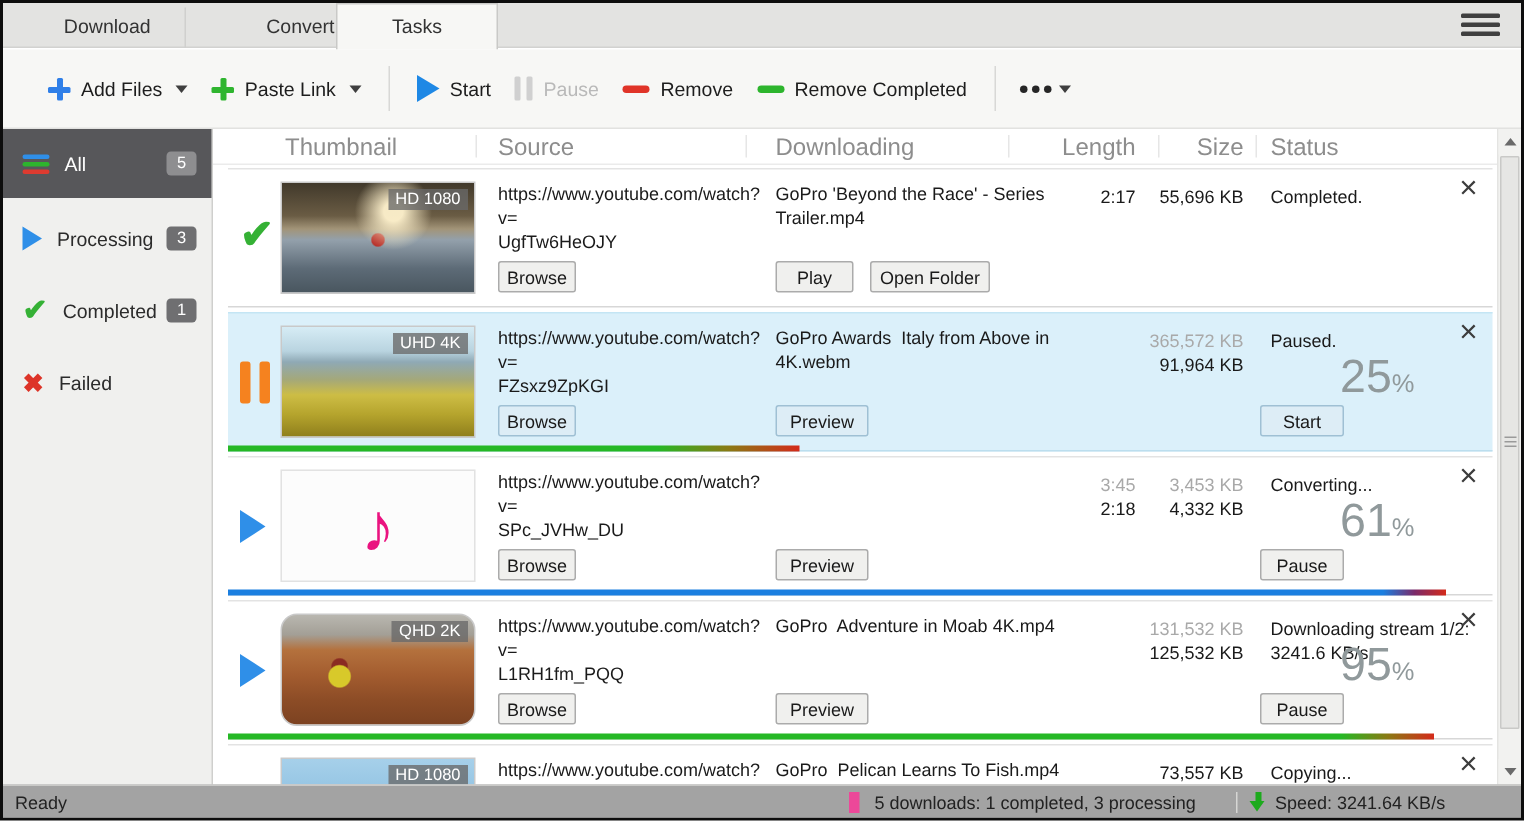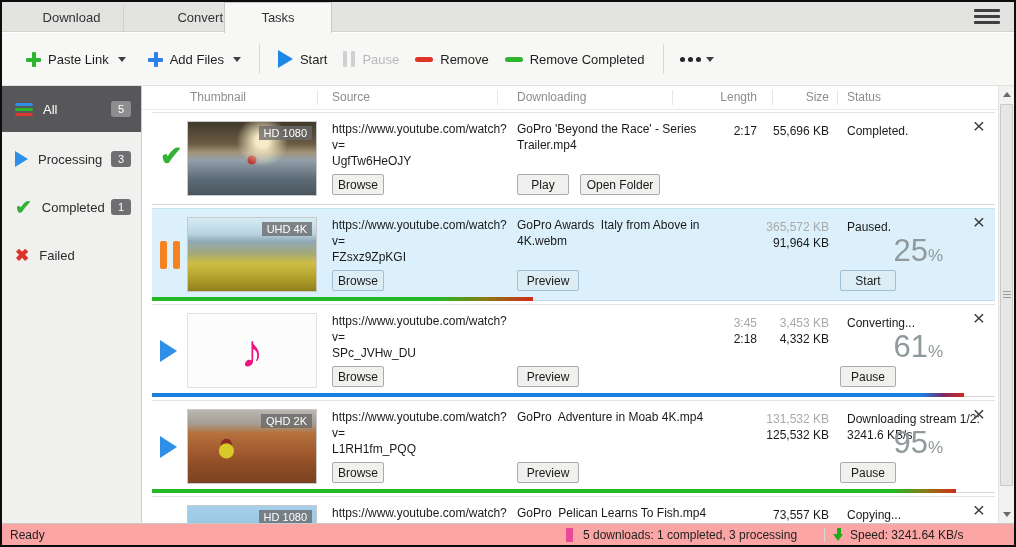--- a/index.html
+++ b/index.html
@@ -48,21 +48,21 @@
   .all-ico i { height:3px; border-radius:1.5px; }
   .all-ico i:nth-child(1){ background:#2f8fe8; }
   .all-ico i:nth-child(2){ background:#2db42d; }
   .all-ico i:nth-child(3){ background:#dd3b30; }
   .side-tri { width:0; height:0; border-top:8px solid transparent; border-bottom:8px solid transparent; border-left:13px solid #2f8fe8; }
   .glyph-check { color:#35b135; font-size:20px; font-weight:bold; line-height:1; }
   .glyph-x { color:#dd3428; font-size:17px; font-weight:bold; line-height:1; }
 
   
   .main { position:absolute; left:140px; top:84px; right:16px; bottom:22px; background:#fff; overflow:hidden; }
-  .thead { position:absolute; left:0; top:0; right:0; height:24px; border-bottom:1px solid #ebebeb; font-size:12px; color:#8d8d8d; }
+  .thead { position:absolute; left:0; top:0; right:0; height:24px; border-bottom:1px solid #ebebeb; font-size:16px; color:#8d8d8d; }
   .th { position:absolute; top:4px; }
   .th-thumb { left:48px; } .th-src { left:190px; } .th-dest { left:375px; }
   .th-len { left:540px; width:75px; text-align:right; }
   .th-size { left:605px; width:82px; text-align:right;padding-left:28px; }
   .th-status { left:705px; }
   .hsep { position:absolute; top:4px; width:1px; height:15px; background:#e6e6e6; }
 
   .tasklist { position:absolute; left:0; top:25px; right:0; bottom:0; overflow:hidden; }
   .trow { position:relative; height:93px; margin:0 3px 3px 10px; background:#fff; border-top:1px solid #e3e3e3; border-bottom:1px solid #d7d7d7; }
   .trow:first-child { margin-top:1px; }
@@ -79,21 +79,21 @@
   .thumb1 { background:
       radial-gradient(circle at 58% 26%, rgba(255,242,205,0.95) 0 7%, rgba(255,242,205,0) 28%),
       radial-gradient(circle at 50% 52%, #b8302a 0 4px, rgba(0,0,0,0) 5px),
       linear-gradient(180deg,#41392b 0%,#6a5c44 30%,#a29478 42%,#93a0ab 52%,#5d6b77 78%,#49565f 100%); }
   .thumb2 { background:linear-gradient(180deg,#d6ecf5 0%,#b9d4e0 22%,#8fa9b5 32%,#a4a87a 48%,#cdbd45 62%,#b5a42d 80%,#8f7f1c 100%); }
   .thumb3 { background:#fcfcfc; border-color:#e2e2e2; display:flex; align-items:center; justify-content:center; }
   .thumb3 .note { color:#ea1380; font-size:46px; line-height:1; }
   .thumb4 { background:
       radial-gradient(circle at 30% 56%, #d8c92a 0 7px, rgba(0,0,0,0) 8px),
       radial-gradient(circle at 30% 47%, #8a2b22 0 5px, rgba(0,0,0,0) 6px),
-      linear-gradient(180deg,#b9b7b0 0%,#a39f96 18%,#b4713d 32%,#a35c2f 55%,#8c4c26 78%,#7c4221 100%); }
+      linear-gradient(180deg,#b9b7b0 0%,#a39f96 18%,#b4713d 32%,#a35c2f 55%,#8c4c26 78%,#7c4221 100%); border-radius: 11px; }
   .thumb5 { background:
       radial-gradient(circle at 55% 75%, #2f3a40 0 14px, rgba(0,0,0,0) 15px),
       linear-gradient(180deg,#a6d0ea 0%,#83b9dc 60%,#6aa8cf 100%); }
 
   .src { position:absolute; left:180px; top:9px; width:180px; font-size:12px; color:#1a1a1a; line-height:1.32; word-break:break-all; }
   .dest { position:absolute; left:365px; top:9px; width:208px; font-size:12px; color:#1a1a1a; line-height:1.32; white-space:pre-wrap; }
 
   .btn { position:absolute; height:21px; background:#f0f0ee; border:1px solid #ababab; border-radius:2px; font-family:"Liberation Sans",sans-serif; font-size:12px; color:#1a1a1a; cursor:pointer; }
   .trow.hl .btn { background:#ddedf6; border-color:#9fc0d4; }
   .btn-browse { left:180px; top:61px; width:52px; }
@@ -119,21 +119,21 @@
   .vscroll { position:absolute; right:0; top:84px; width:16px; bottom:22px; background:#f2f2f0; border-left:1px solid #e4e4e2; }
   .sbtn { position:absolute; left:0; width:16px; height:17px; background:#f2f2f0; display:flex; align-items:center; justify-content:center; cursor:pointer; }
   .sbtn.up { top:0; } .sbtn.down { bottom:0; }
   .arr-up { width:0; height:0; border-left:4px solid transparent; border-right:4px solid transparent; border-bottom:5px solid #6a6a6a; }
   .arr-dn { width:0; height:0; border-left:4px solid transparent; border-right:4px solid transparent; border-top:5px solid #6a6a6a; }
   .sthumb { position:absolute; left:1px; top:18px; width:13px; height:382px; background:#e6e6e4; border:1px solid #c9c9c7; border-radius:1px; cursor:pointer; }
   .grip { position:absolute; left:2px; top:50%; margin-top:-4px; width:8px; }
   .grip i { display:block; height:1px; background:#9a9a9a; margin-bottom:2px; }
 
   
-  .statusbar { position:absolute; left:0; right:0; bottom:0; height:22px; background:#fca5a5; border-top:1px solid #c9c9c7; display:flex; align-items:center; font-size:12px; color:#222; }
+  .statusbar { position:absolute; left:0; right:0; bottom:0; height:22px; background:#a3a3a3; border-top:1px solid #c9c9c7; display:flex; align-items:center; font-size:12px; color:#222; }
   .sb-ready { flex:1; padding-left:8px; }
   .sb-downloads { width:258px; border-left:7px solid #ec4899; padding-left:10px; }
   .sb-speed { width:190px; border-left:1px solid #d6d6d4; padding-left:8px; display:flex; align-items:center; gap:6px; }
   .dl-arrow { position:relative; width:11px; height:13px; }
   .dl-arrow:before { content:""; position:absolute; left:3.5px; top:0; width:4px; height:7px; background:#1daa1d; }
   .dl-arrow:after { content:""; position:absolute; left:0; top:6px; border-left:5.5px solid transparent; border-right:5.5px solid transparent; border-top:7px solid #1daa1d; }
 </style>
 </head>
 <body>
 
@@ -144,28 +144,28 @@
     <div class="tab tab-convert">Convert</div>
     <div class="tab tab-active">Tasks</div>
     <div class="hamburger">
         <i></i>
         <i></i>
         <i></i>
       </div>
   </div>
 
   <div class="toolbar">
+    <div class="tbtn" style="margin-left:6px;">
+      <span class="plus blue"></span>
+      <span>Add Files</span>
+      <span class="caret-down"></span>
+    </div>
     <div class="tbtn">
       <span class="plus"></span>
       <span>Paste Link</span>
-      <span class="caret-down"></span>
-    </div>
-    <div class="tbtn" style="margin-left:6px;">
-      <span class="plus blue"></span>
-      <span>Add Files</span>
       <span class="caret-down"></span>
     </div>
     <div class="tsep"></div>
     <div class="tbtn">
       <span class="tri-play"></span>
       <span>Start</span>
     </div>
     <div class="tbtn disabled">
       <span class="pause-ico">
           <i></i>

